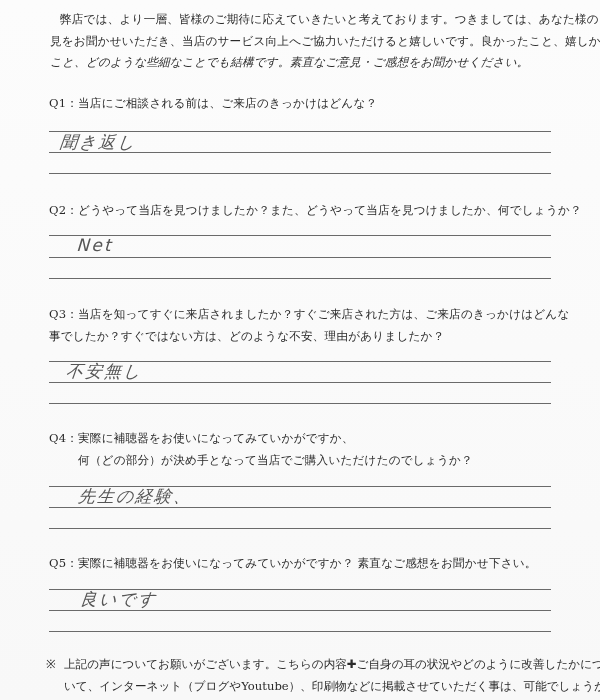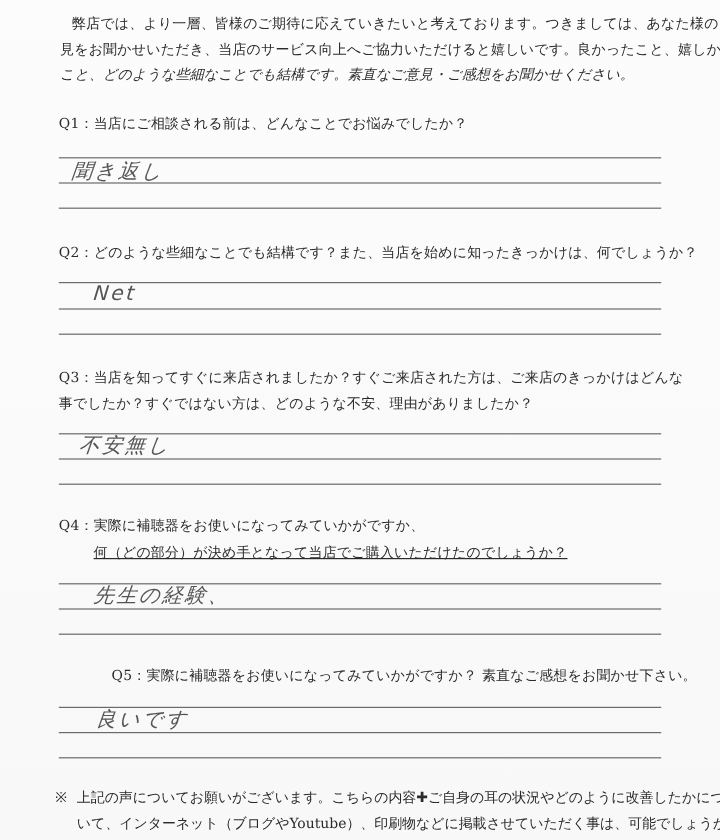--- a/index.html
+++ b/index.html
@@ -66,31 +66,31 @@
 <div class="page">
 
   <div>
     <div class="line-text" style="left:60px; top:12px;">弊店では、より一層、皆様のご期待に応えていきたいと考えております。つきましては、あなた様のご意</div>
     <div class="line-text" style="left:50px; top:34px;">見をお聞かせいただき、当店のサービス向上へご協力いただけると嬉しいです。良かったこと、嬉しかった</div>
     <div class="line-text" style="left:50px; top:55px;font-style:italic;">こと、どのような些細なことでも結構です。素直なご意見・ご感想をお聞かせください。</div>
   </div>
 
   <div>
     <div class="line-text" style="left:49px; top:96px;">
-      <span class="q-label">Q1</span><span>：</span><span>当店にご相談される前は、どんなことでお悩みでしたか？</span>
+      <span class="q-label">Q1</span><span>：</span><span>当店にご相談される前は、ご来店のきっかけはどんな？</span>
     </div>
     <div class="rule" style="top:131px;"></div>
     <div class="hw" style="left:60px; top:131px;">聞き返し</div>
     <div class="rule" style="top:152px;"></div>
     <div class="rule" style="top:173px;"></div>
   </div>
 
   <div>
     <div class="line-text" style="left:49px; top:203px;">
-      <span class="q-label">Q2</span><span>：</span><span>どのような些細なことでも結構です？また、当店を始めに知ったきっかけは、何でしょうか？</span>
+      <span class="q-label">Q2</span><span>：</span><span>どうやって当店を見つけましたか？また、どうやって当店を見つけましたか、何でしょうか？</span>
     </div>
     <div class="rule" style="top:235px;"></div>
     <div class="hw" style="left:78px; top:235px;">Net</div>
     <div class="rule" style="top:257px;"></div>
     <div class="rule" style="top:278px;"></div>
   </div>
 
   <div>
     <div class="line-text" style="left:49px; top:307px;text-align:right;">
       <span class="q-label">Q3</span><span>：</span><span>当店を知ってすぐに来店されましたか？すぐご来店された方は、ご来店のきっかけはどんな</span>
@@ -99,29 +99,29 @@
     <div class="rule" style="top:361px;"></div>
     <div class="hw" style="left:66px; top:360px;">不安無し</div>
     <div class="rule" style="top:382px;"></div>
     <div class="rule" style="top:403px;"></div>
   </div>
 
   <div>
     <div class="line-text" style="left:49px; top:431px;">
       <span class="q-label">Q4</span><span>：</span><span>実際に補聴器をお使いになってみていかがですか、</span>
     </div>
-    <div class="line-text" style="left:78px; top:453px;text-decoration:underline;">何（どの部分）が決め手となって当店でご購入いただけたのでしょうか？</div>
+    <div class="line-text" style="left:78px; top:453px;">何（どの部分）が決め手となって当店でご購入いただけたのでしょうか？</div>
     <div class="rule" style="top:486px;"></div>
     <div class="hw" style="left:78px; top:485px;">先生の経験、</div>
     <div class="rule" style="top:507px;"></div>
     <div class="rule" style="top:528px;"></div>
   </div>
 
   <div>
-    <div class="line-text" style="left:49px; top:556px;margin-left:44px;">
+    <div class="line-text" style="left:49px; top:556px;">
       <span class="q-label">Q5</span><span>：</span><span>実際に補聴器をお使いになってみていかがですか？ 素直なご感想をお聞かせ下さい。</span>
     </div>
     <div class="rule" style="top:589px;"></div>
     <div class="hw" style="left:80px; top:588px;">良いです</div>
     <div class="rule" style="top:610px;"></div>
     <div class="rule" style="top:631px;"></div>
   </div>
 
   <div class="footer">
     <div class="mark">※</div>

